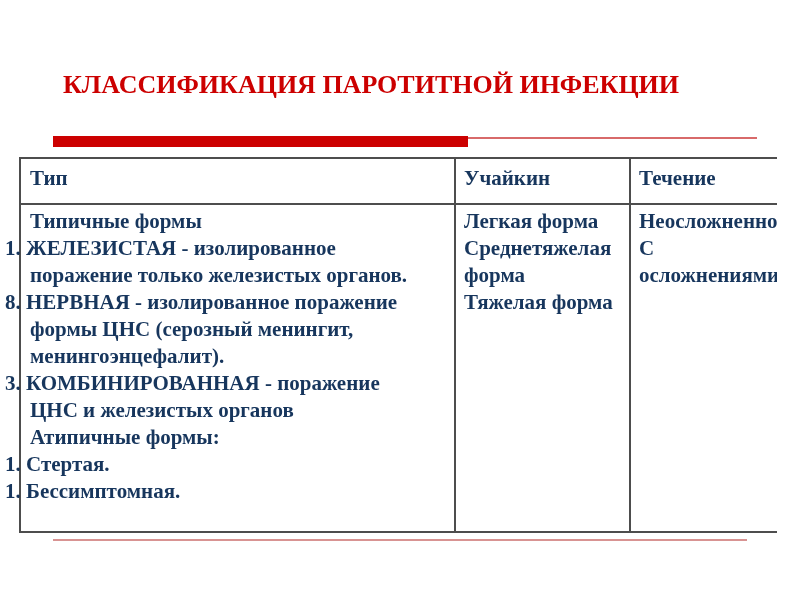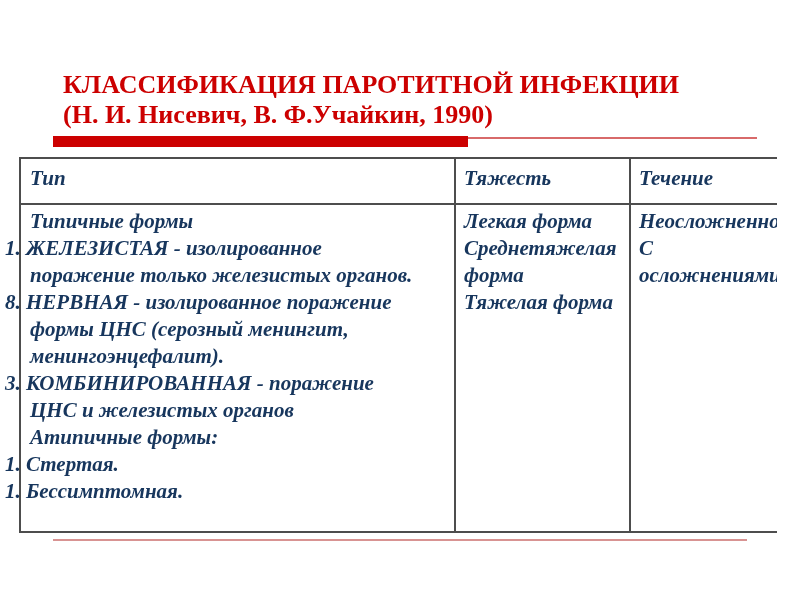--- a/index.html
+++ b/index.html
@@ -56,21 +56,20 @@
     color: #17365D;
     font-weight: bold;
     font-size: 21px;
   }
   table.cls th, table.cls td {
     border: 2px solid #4d4d4d;
     vertical-align: top;
     text-align: left;
     font-weight: bold;
     overflow: visible;
-    font-style: italic;
   }
   table.cls th {
     height: 36px;
     padding: 6px 4px 2px 9px;
     font-size: 21px;
     line-height: 26px;
   }
   table.cls th.c2, table.cls th.c3 { padding-left: 8px; }
   table.cls td { padding: 3px 4px 2px 9px; }
   table.cls td.c2, table.cls td.c3 { padding-left: 8px; margin-top: 16px; }
@@ -91,36 +90,35 @@
     background: #d89392;
   }
 </style>
 </head>
 <body>
 
 <div class="slide">
 
   <div class="title-block">
     <div>КЛАССИФИКАЦИЯ ПАРОТИТНОЙ ИНФЕКЦИИ</div>
-    <div>(Н. И. Нисевич, В. Ф.Учайкин, 1990)</div>
   </div>
 
   <div class="title-rule-thin"></div>
   <div class="title-rule-bar"></div>
 
   <table class="cls">
     <colgroup>
       <col style="width:435px">
       <col style="width:175px">
       <col style="width:167px">
     </colgroup>
     <tbody>
         <tr>
       <th class="c1">Тип</th>
-      <th class="c2">Тяжесть</th>
+      <th class="c2">Учайкин</th>
       <th class="c3">Течение</th>
     </tr>
     <tr>
       <td class="c1">
             <div class="tline">Типичные формы</div>
             <div class="tline hang">1. ЖЕЛЕЗИСТАЯ - изолированное</div>
             <div class="tline">поражение только железистых органов.</div>
             <div class="tline hang">8. НЕРВНАЯ - изолированное поражение</div>
             <div class="tline">формы ЦНС (серозный менингит,</div>
             <div class="tline">менингоэнцефалит).</div>

